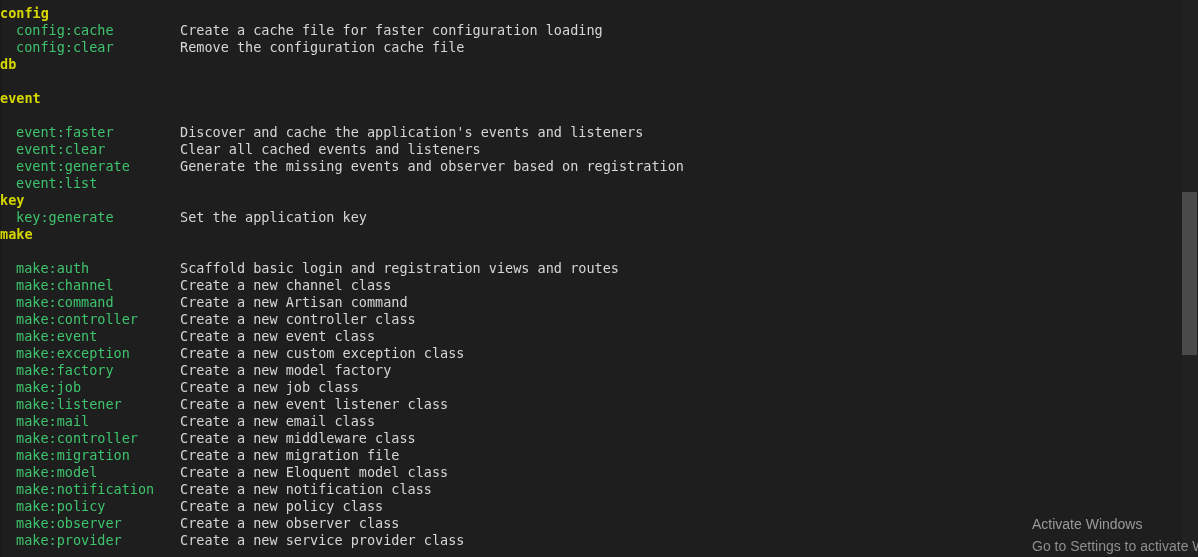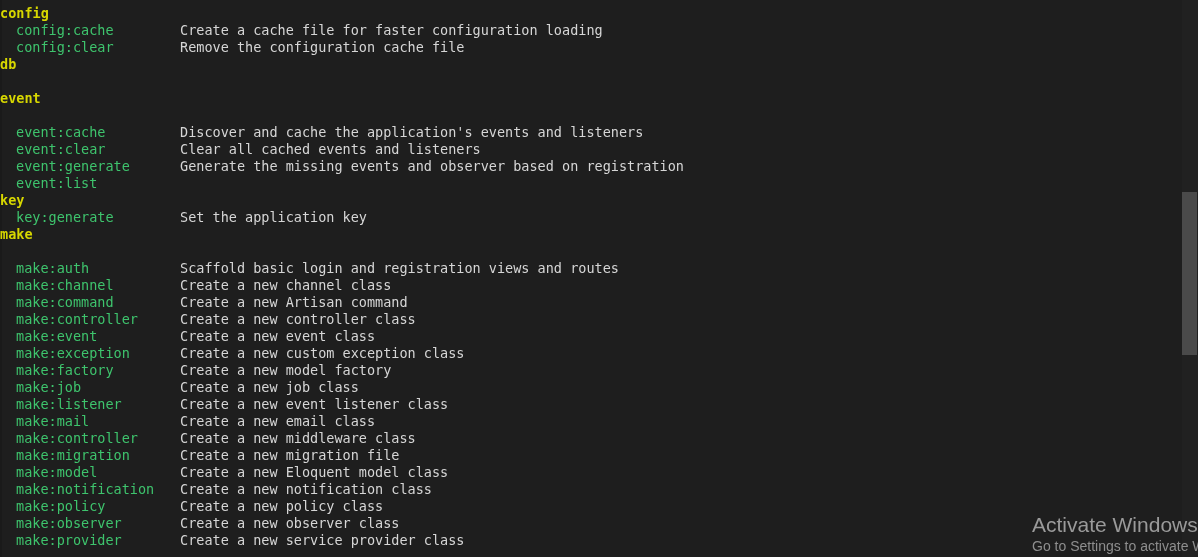--- a/index.html
+++ b/index.html
@@ -97,21 +97,21 @@
     bottom: 2px;
     width: 190px;
     text-align: left;
     font-family: "Liberation Sans", sans-serif;
     color: #8e8e8e;
     pointer-events: none;
     overflow: hidden;
     white-space: nowrap;
   }
   .watermark .wm-title {
-    font-size: 21px;
+    font-size: 14px;
     line-height: 25px;
     color: #9a9a9a;
     padding-left: 24px;
   }
   .watermark .wm-sub {
     font-size: 14px;
     line-height: 18px;
     color: #8e8e8e;
     padding-left: 24px;
   }
@@ -124,21 +124,21 @@
   <div class="left-gutter"></div>
 
   <div class="lines" id="lines">
       <div class="line group">config</div>
       <div class="line cmdrow"><span class="cmd">config:cache</span><span class="desc">Create a cache file for faster configuration loading</span></div>
       <div class="line cmdrow"><span class="cmd">config:clear</span><span class="desc">Remove the configuration cache file</span></div>
       <div class="line group">db</div>
       <div class="line blank">&nbsp;</div>
       <div class="line group">event</div>
       <div class="line blank">&nbsp;</div>
-      <div class="line cmdrow"><span class="cmd">event:cache</span><span class="desc">Discover and cache the application's events and listeners</span></div>
+      <div class="line cmdrow"><span class="cmd">event:faster</span><span class="desc">Discover and cache the application's events and listeners</span></div>
       <div class="line cmdrow"><span class="cmd">event:clear</span><span class="desc">Clear all cached events and listeners</span></div>
       <div class="line cmdrow"><span class="cmd">event:generate</span><span class="desc">Generate the missing events and observer based on registration</span></div>
       <div class="line cmdrow"><span class="cmd">event:list</span></div>
       <div class="line group">key</div>
       <div class="line cmdrow"><span class="cmd">key:generate</span><span class="desc">Set the application key</span></div>
       <div class="line group">make</div>
       <div class="line blank">&nbsp;</div>
       <div class="line cmdrow"><span class="cmd">make:auth</span><span class="desc">Scaffold basic login and registration views and routes</span></div>
       <div class="line cmdrow"><span class="cmd">make:channel</span><span class="desc">Create a new channel class</span></div>
       <div class="line cmdrow"><span class="cmd">make:command</span><span class="desc">Create a new Artisan command</span></div>

